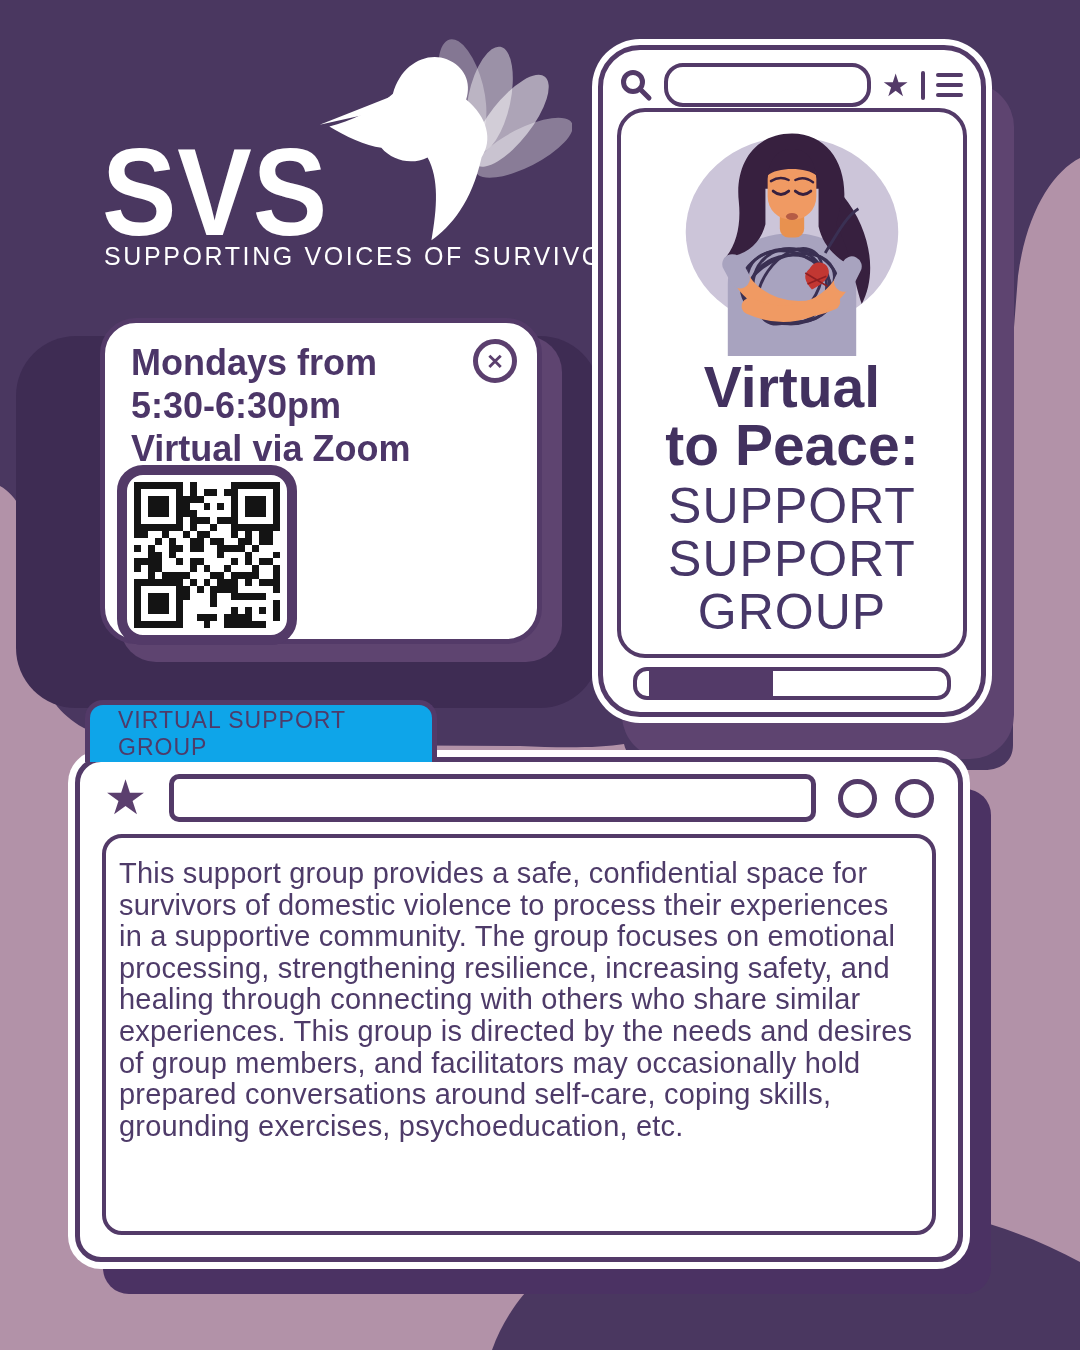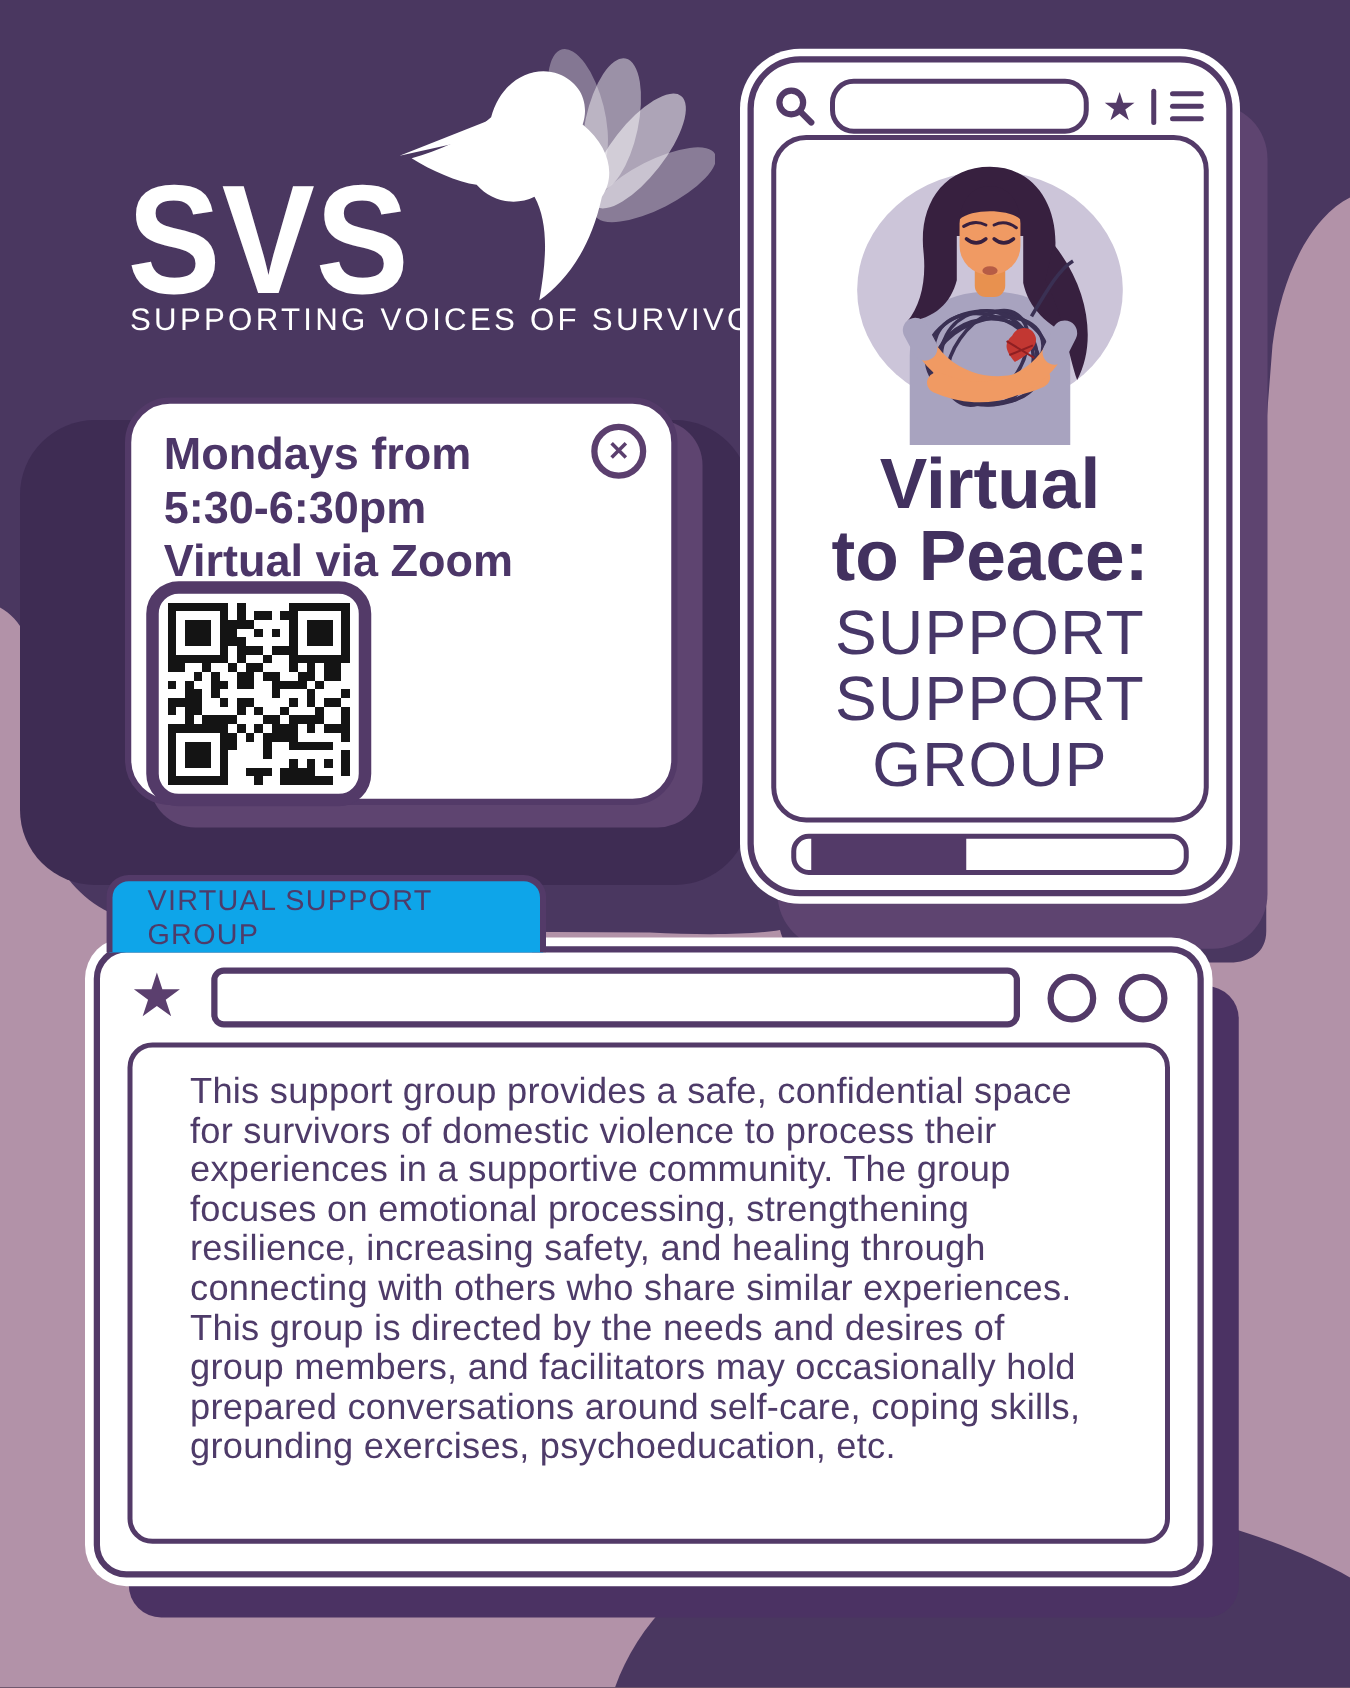--- a/index.html
+++ b/index.html
@@ -62,21 +62,21 @@
   .tab span{color:#4E3B69;font-size:23px;letter-spacing:1px;}
   .browser{position:absolute;left:75px;top:757px;width:888px;height:505px;background:#fff;
            border:5px solid #533A68;border-radius:26px;z-index:4;box-sizing:border-box;
            box-shadow:0 0 0 7px #fff,28px 32px 0 0 #4B3263;}
   .browser-bar{display:flex;align-items:center;padding:12px 24px 4px 24px;gap:22px;}
   .bar-star{color:#5B3F6E;font-size:48px;line-height:1;}
   .address-pill{flex:1;height:38px;border:5px solid #533A68;border-radius:10px;background:#fff;}
   .win-circles{display:flex;gap:18px;}
   .win-circles i{width:29px;height:29px;border:5.5px solid #533A68;border-radius:50%;}
   .browser-content{position:absolute;left:22px;right:22px;top:72px;bottom:22px;
-                   border:4.5px solid #533A68;border-radius:20px;padding:20px 46px;
+                   border:4.5px solid #533A68;border-radius:20px;padding:20px 13px;
                    box-sizing:border-box;overflow:hidden;}
   .browser-content p{margin:0;color:#4E3B69;font-size:29px;line-height:1.09;letter-spacing:.2px;}
 </style>
 </head>
 <body>
 
 <div class="canvas">
 
   <svg class="bg-svg" viewBox="0 0 1080 1350" aria-hidden="true">
     <rect x="0" y="0" width="1080" height="1350" fill="#B292A8"></rect>

